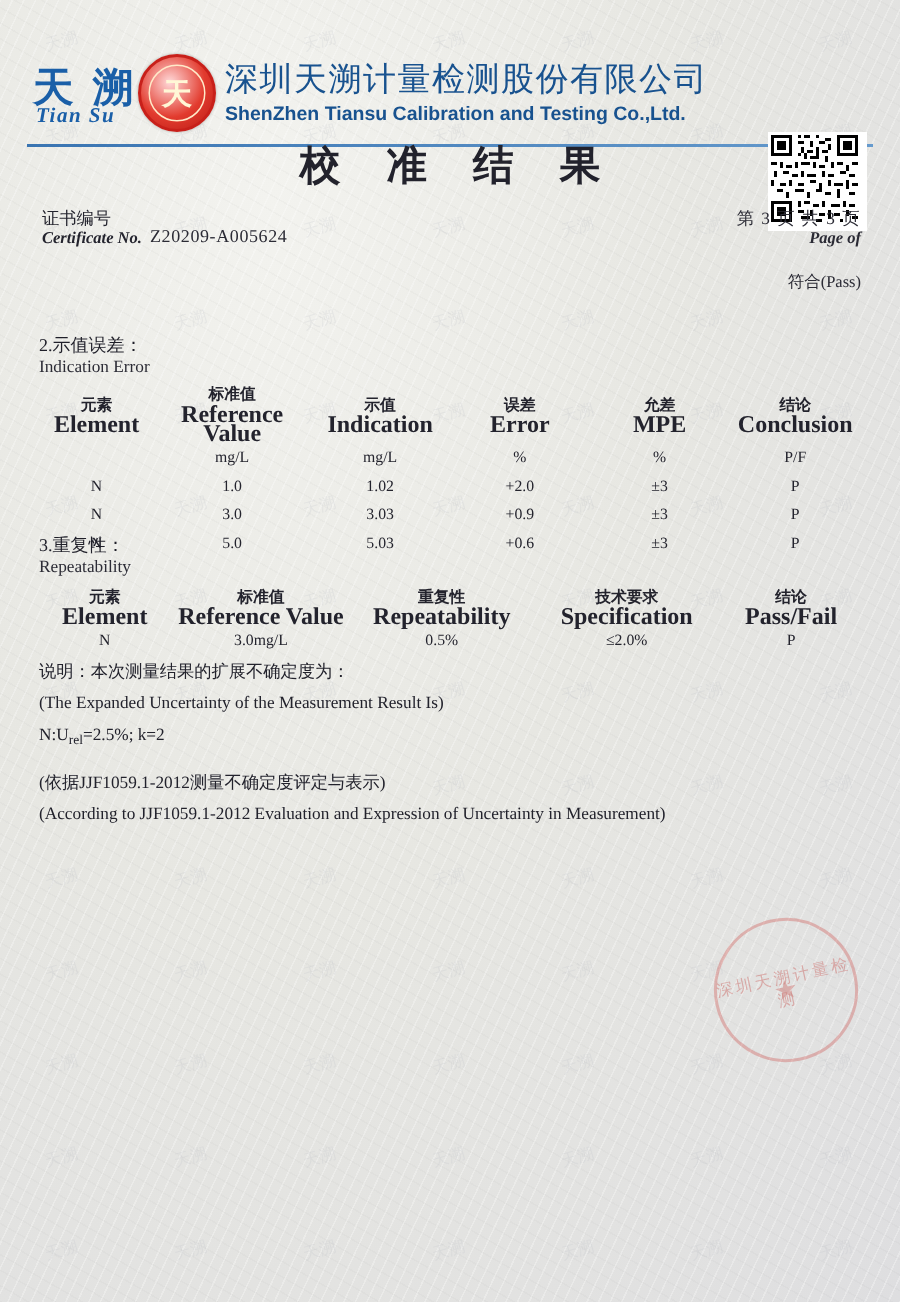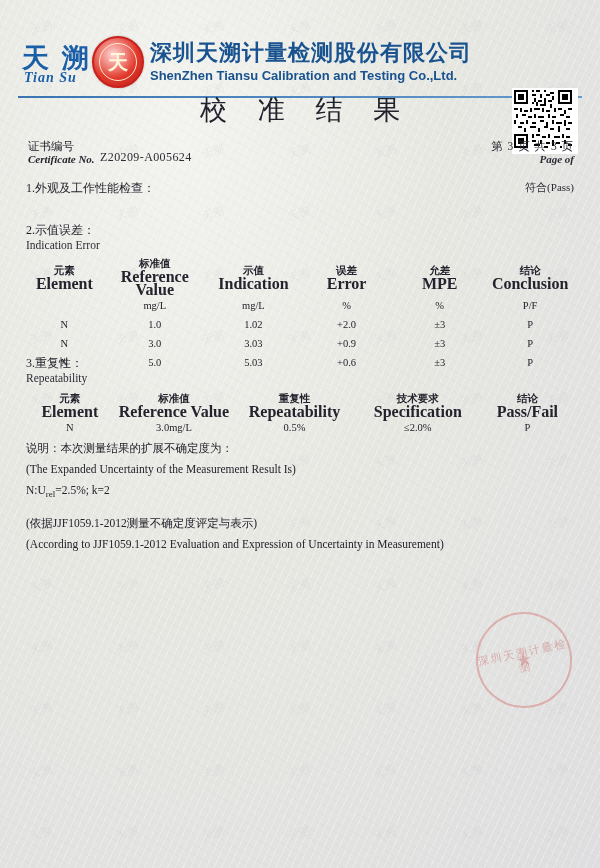--- a/index.html
+++ b/index.html
@@ -63,21 +63,21 @@
   }
   .badge .b-inner{
     position:absolute;inset:5px;border-radius:50%;
     border:1px solid #ffe9c8;
     display:flex;align-items:center;justify-content:center;
     color:#fff7d6;font-size:20px;font-weight:bold;
     font-family:"Liberation Serif", serif;
   }
   .company-cn{
     position:absolute;left:150px;top:20px;
-    font-size:22px;font-weight:bold;color:#18528f;
+    font-size:22px;font-weight:normal;color:#18528f;
     letter-spacing:1px;
   }
   .company-en{
     position:absolute;left:150px;top:50px;
     font-size:13px;font-weight:bold;color:#18528f;
     font-family:"Liberation Sans", sans-serif;
   }
   .header-rule{
     position:absolute;left:18px;right:18px;top:78px;height:2px;
     background:linear-gradient(90deg,#1a5fa8,#4f8dc9);
@@ -91,21 +91,21 @@
     background:#ffffff;
     padding:2px;
   }
   .qr svg{display:block;}
 
   
   .title-cn{
     position:absolute;left:0;right:0;top:92px;
     text-align:center;
     font-size:27px;letter-spacing:12px;
-    font-weight:normal;color:#22222c;
+    font-weight:bold;color:#22222c;
     padding-left:12px;
   }
   .title-en{
     position:absolute;left:0;right:0;top:126px;
     text-align:center;
     font-size:16px;letter-spacing:1px;color:#2a2a34;
     font-family:"Liberation Serif", serif;
   }
 
   
@@ -382,21 +382,20 @@
     <div class="en">Certificate No.</div>
   </div>
   <div class="cert-value">Z20209-A005624</div>
 
   <div class="page-no">
     <div class="pgline">第 3 页   共 3 页</div>
     <div class="en">Page            of</div>
   </div>
 
   <div class="sec" style="top:180px;">
-    <div class="sec-title">1.外观及工作性能检查：</div>
     <div class="pass-right">符合(Pass)</div>
   </div>
 
   <div class="sec" style="top:222px;">
     <div class="sec-title">2.示值误差：</div>
     <div class="sec-sub">Indication Error</div>
     <table class="tbl" style="margin-top:4px;">
       <thead>
         <tr>
           <th style="width:14%">

